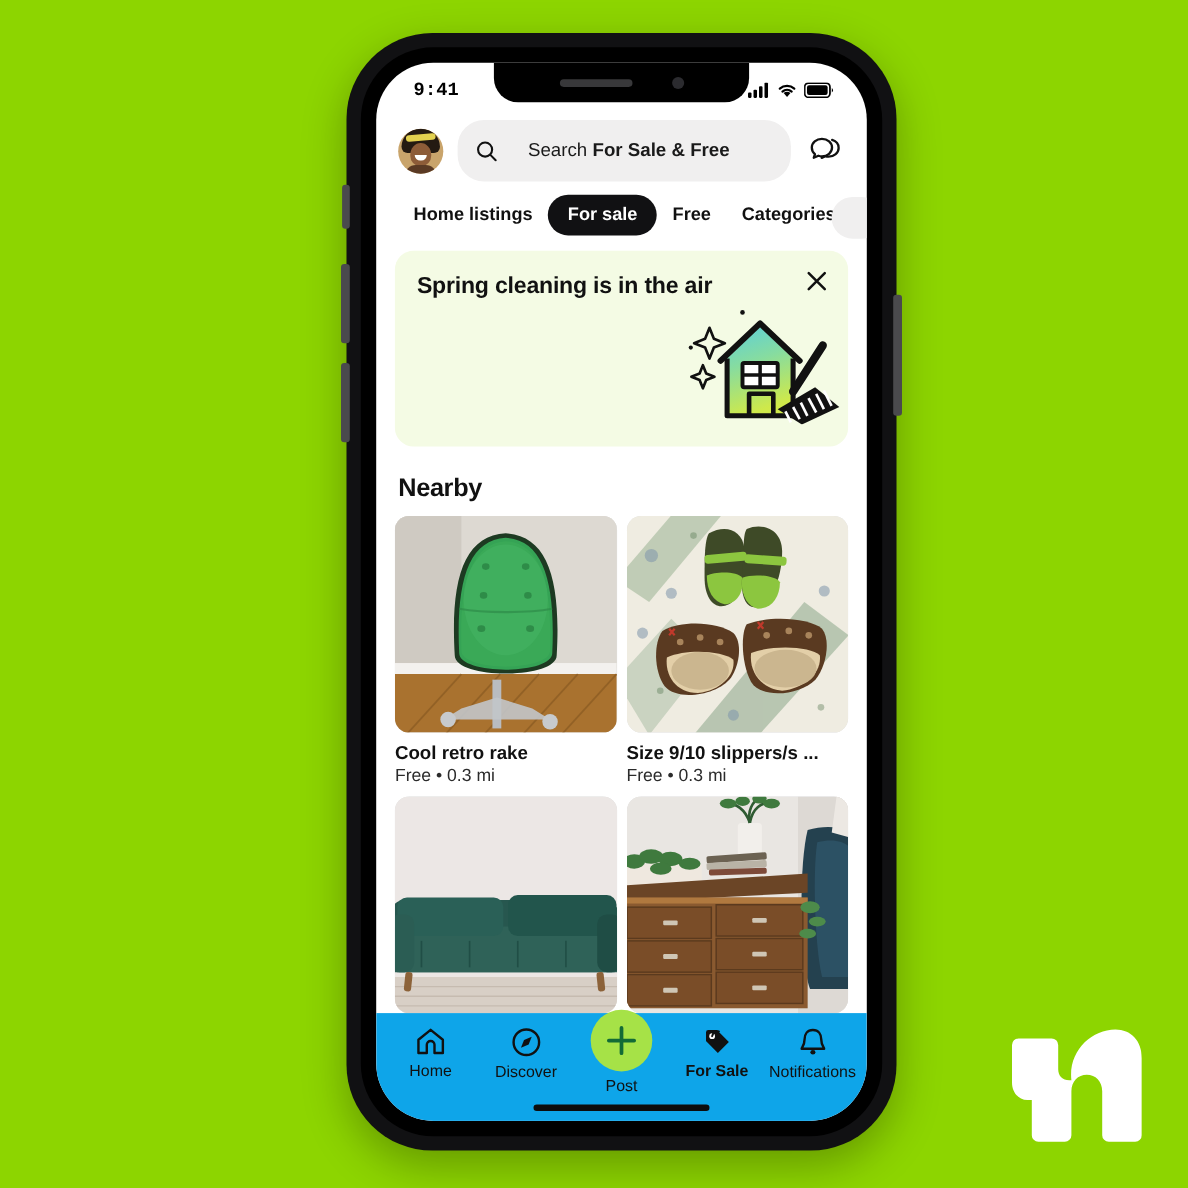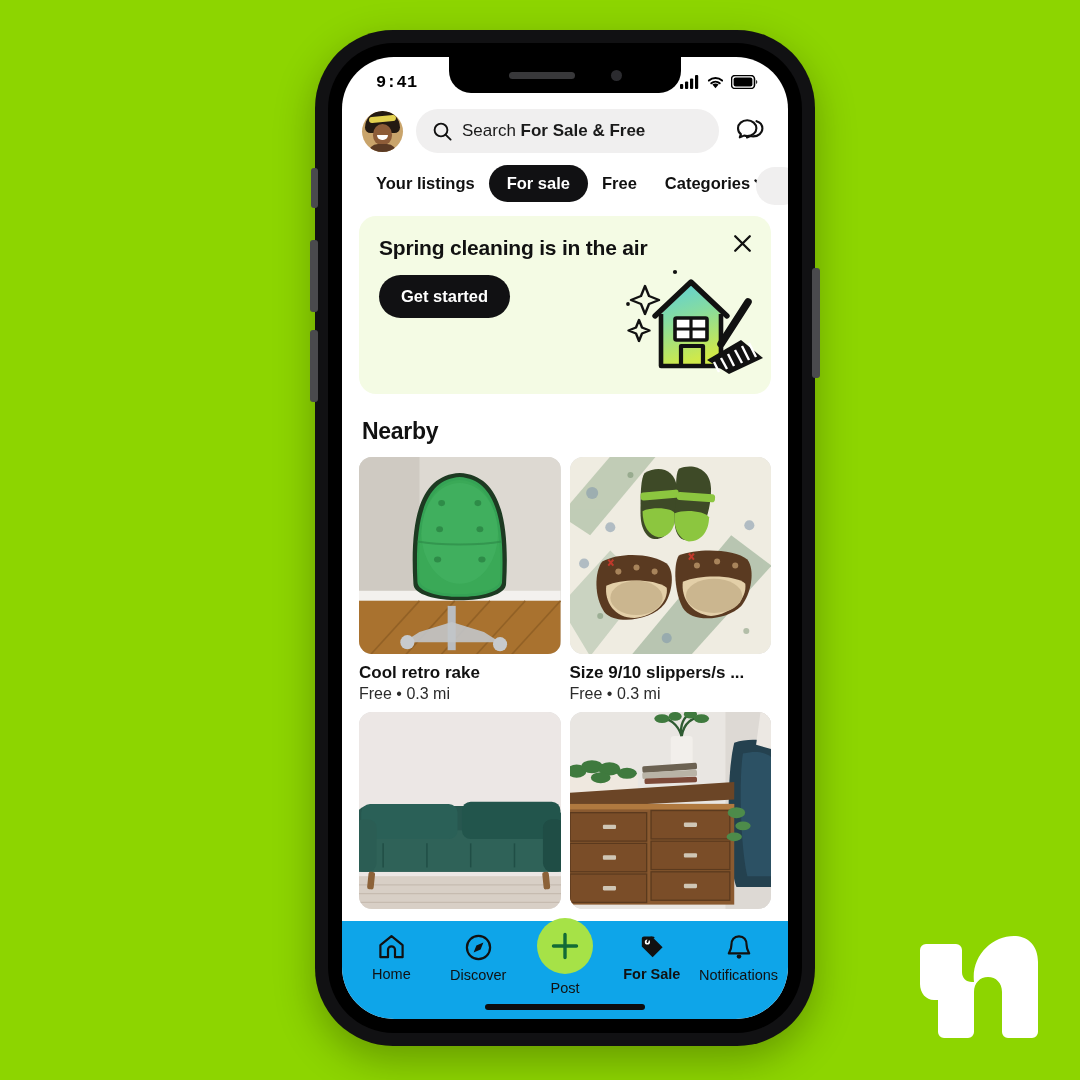--- a/index.html
+++ b/index.html
@@ -67,22 +67,22 @@
   .avatar .band { position:absolute; left:7px; top:5px; width:27px; height:6px;
      background:#e3d14f; border-radius:4px; transform:rotate(-5deg); }
   .avatar .face { position:absolute; left:11px; top:13px; width:19px; height:21px;
      background:#8d5c38; border-radius:50% 50% 45% 45%; }
   .avatar .smile { position:absolute; left:15px; top:24px; width:11px; height:5px;
      background:#fff; border-radius:0 0 7px 7px; }
   .avatar .body { position:absolute; left:6px; bottom:-4px; width:29px; height:12px;
      background:#5a3a24; border-radius:10px 10px 0 0; }
 
   .searchbar {
-    flex:1; height:44px; background:#f0efef; border-radius:24px;
-    display:flex; align-items:center; gap:10px; padding:0 17px;
+    flex:1; height:56px; background:#f0efef; border-radius:24px;
+    display:flex; align-items:center; gap:28px; padding:0 17px;
   }
   .search-text { font-size:17px; color:#1a1a1a; white-space:nowrap; }
   .search-text b { font-weight:700; }
   .chat-btn { width:38px; height:38px; display:flex; align-items:center; justify-content:center; flex:none; }
 
   
   .tabrow {
     display:flex; align-items:center; gap:0; padding:2px 0 8px 20px;
     position:relative; overflow:hidden;
   }
@@ -199,35 +199,34 @@
 
       <div class="chat-btn">
         <svg width="30" height="28" viewBox="0 0 30 28">
           <path d="M20.5 4.2c3.6 1.1 5.9 4 5.9 7.3 0 4.4-4.1 7.9-9.2 7.9-1 0-2-.1-2.9-.4l-3.3 1.5 .8-2.6" fill="none" stroke="#111" stroke-width="2.1" stroke-linecap="round" stroke-linejoin="round"></path>
           <path d="M11.2 3.3c5.1 0 9.2 3.5 9.2 7.9 0 4.4-4.1 7.9-9.2 7.9-1.1 0-2.2-.2-3.2-.5l-4.2 1.8 1.1-3.3C2.9 15.7 2 13.6 2 11.2 2 6.8 6.1 3.3 11.2 3.3z" fill="#fff" stroke="#111" stroke-width="2.1" stroke-linejoin="round"></path>
         </svg>
       </div>
     </div>
 
     <div class="tabrow">
-      <div class="tab">Your listings</div>
+      <div class="tab">Home listings</div>
       <div class="tab active">For sale</div>
       <div class="tab">Free</div>
       <div class="tab cat">
         <span>Categories</span>
         <svg width="15" height="9" viewBox="0 0 15 9">
           <path d="M1.4 1.4 L7.5 7.2 L13.6 1.4" fill="none" stroke="#111" stroke-width="2.2" stroke-linecap="round" stroke-linejoin="round"></path>
         </svg>
       </div>
       <div class="tab-ghost"></div>
     </div>
 
     <div class="promo">
       <div class="promo-title">Spring cleaning is in the air</div>
-      <div class="promo-cta">Get started</div>
 
       <div class="promo-close">
         <svg width="19" height="19" viewBox="0 0 19 19">
           <path d="M2.2 2.2 L16.8 16.8 M16.8 2.2 L2.2 16.8" stroke="#111" stroke-width="2.3" stroke-linecap="round"></path>
         </svg>
       </div>
 
       <svg class="promo-art" viewBox="0 0 150 112">
         <defs>
           <linearGradient id="hg" x1="0" y1="0" x2="0.25" y2="1">

